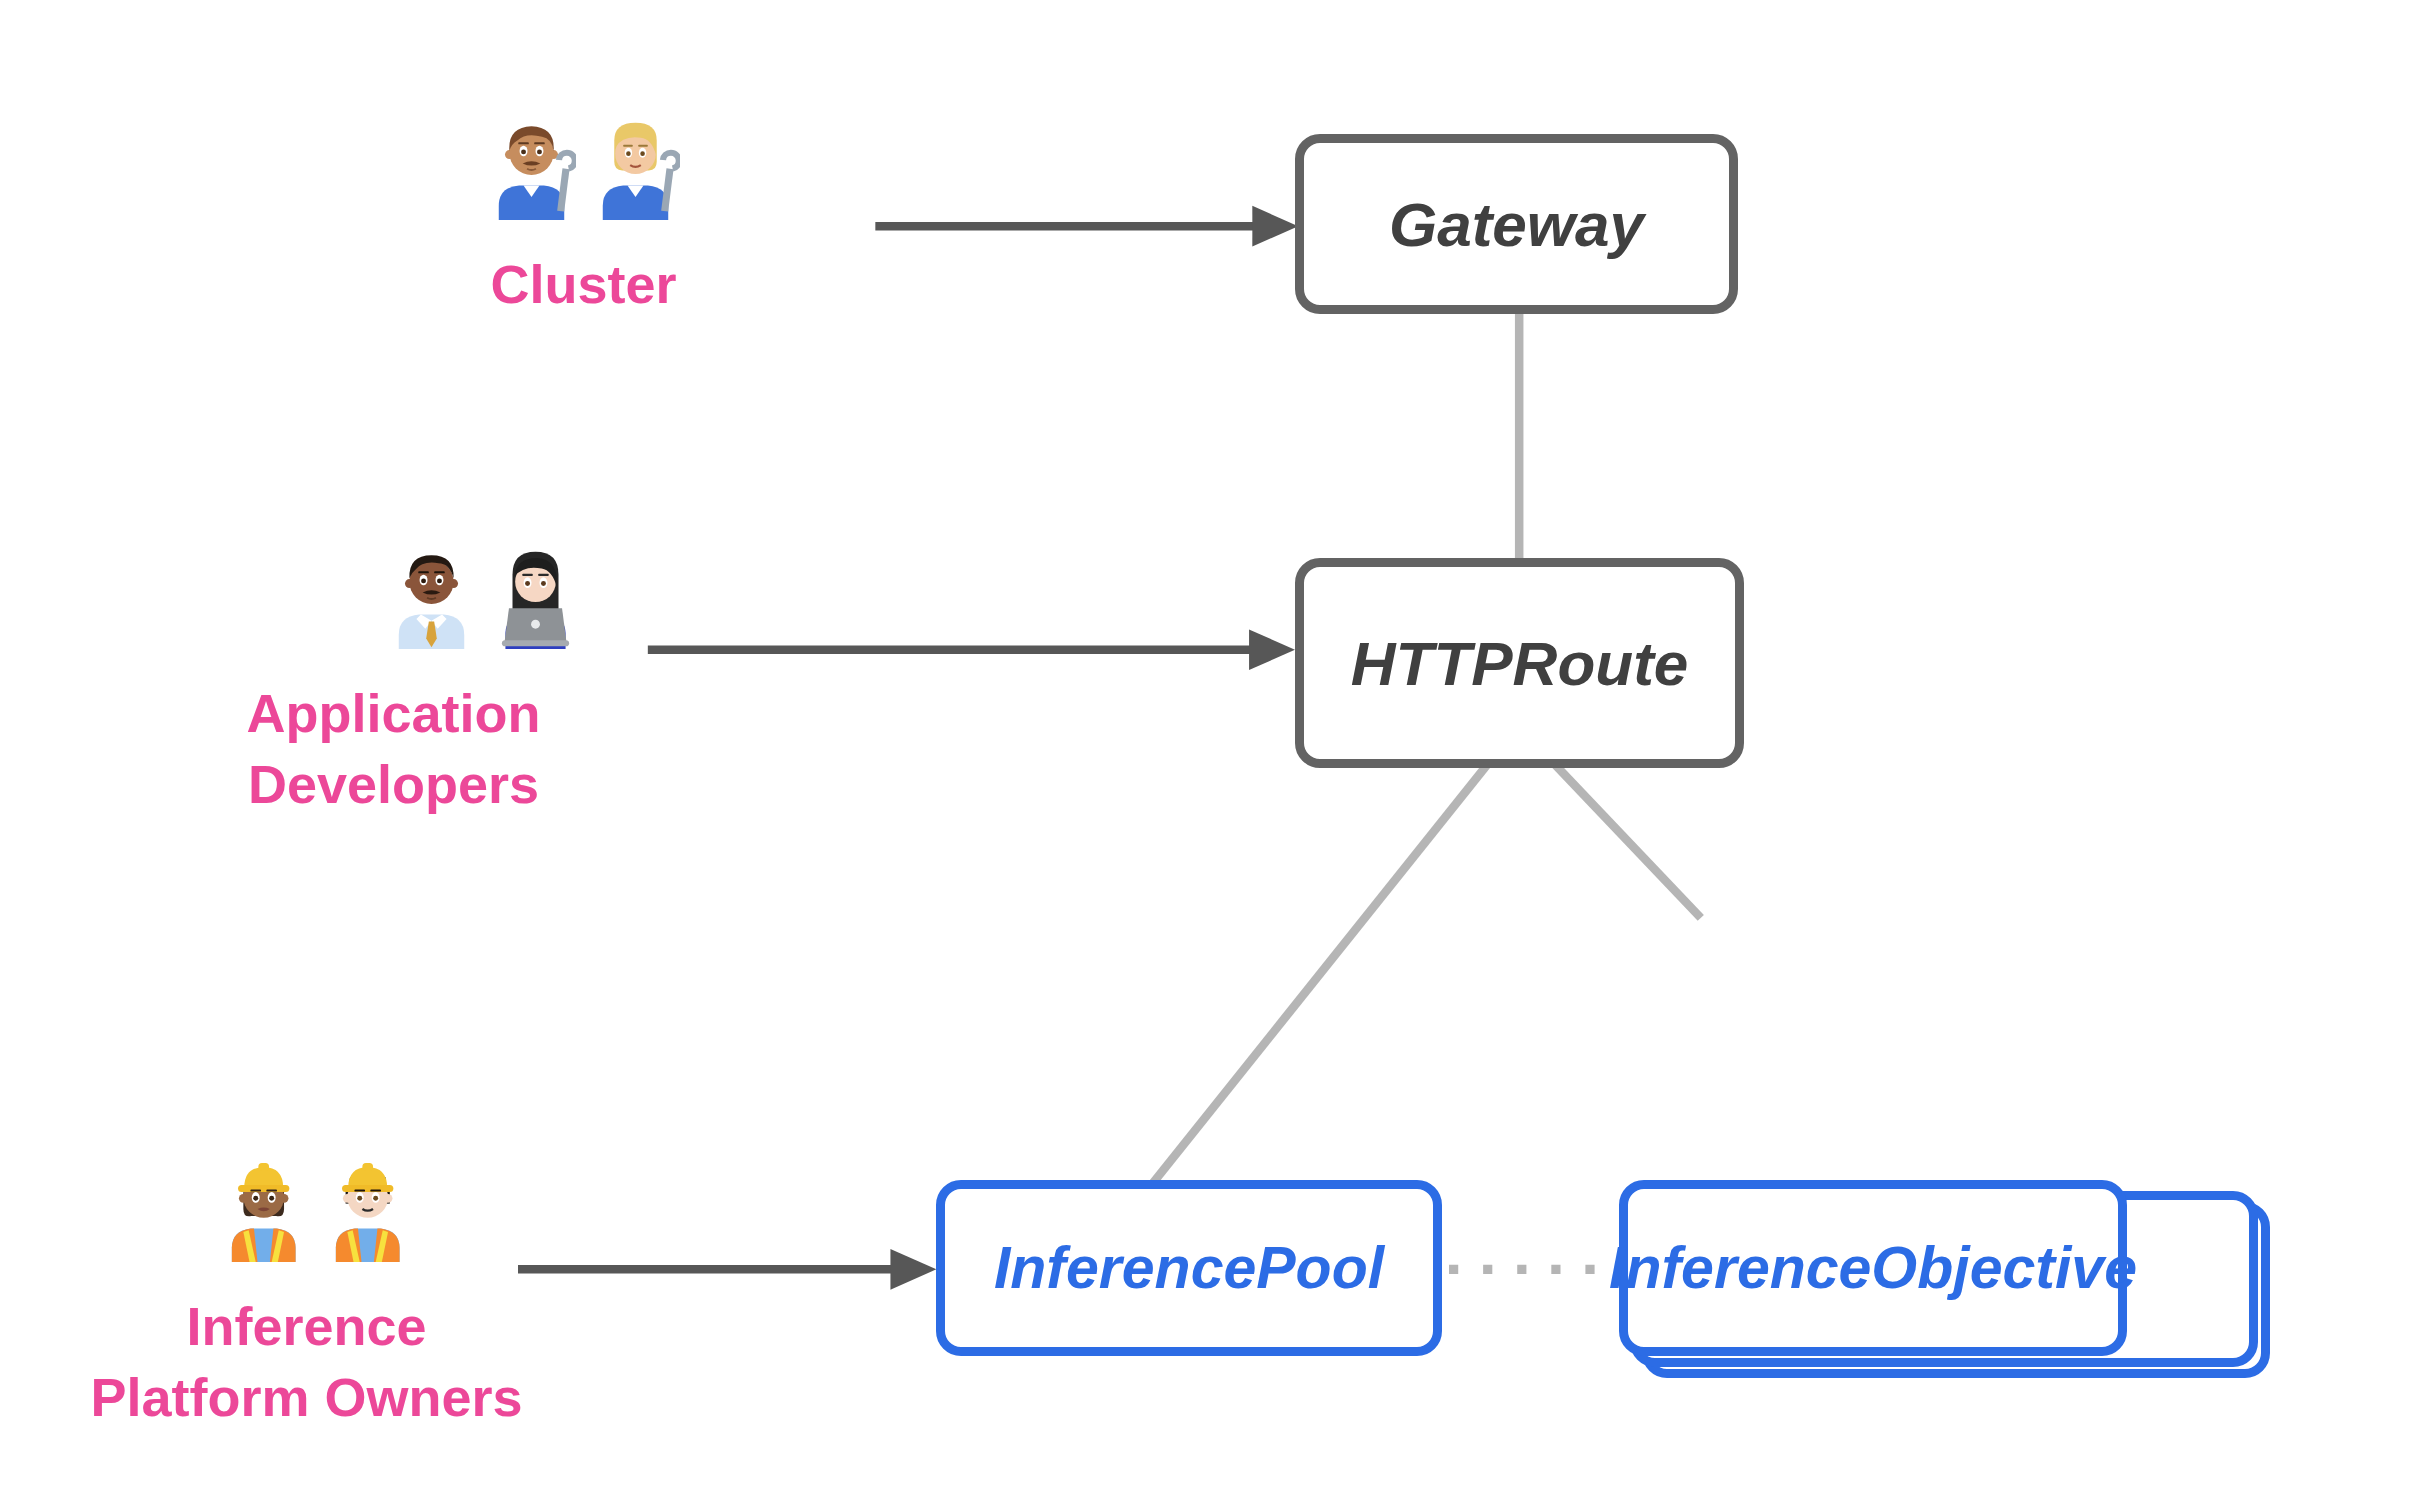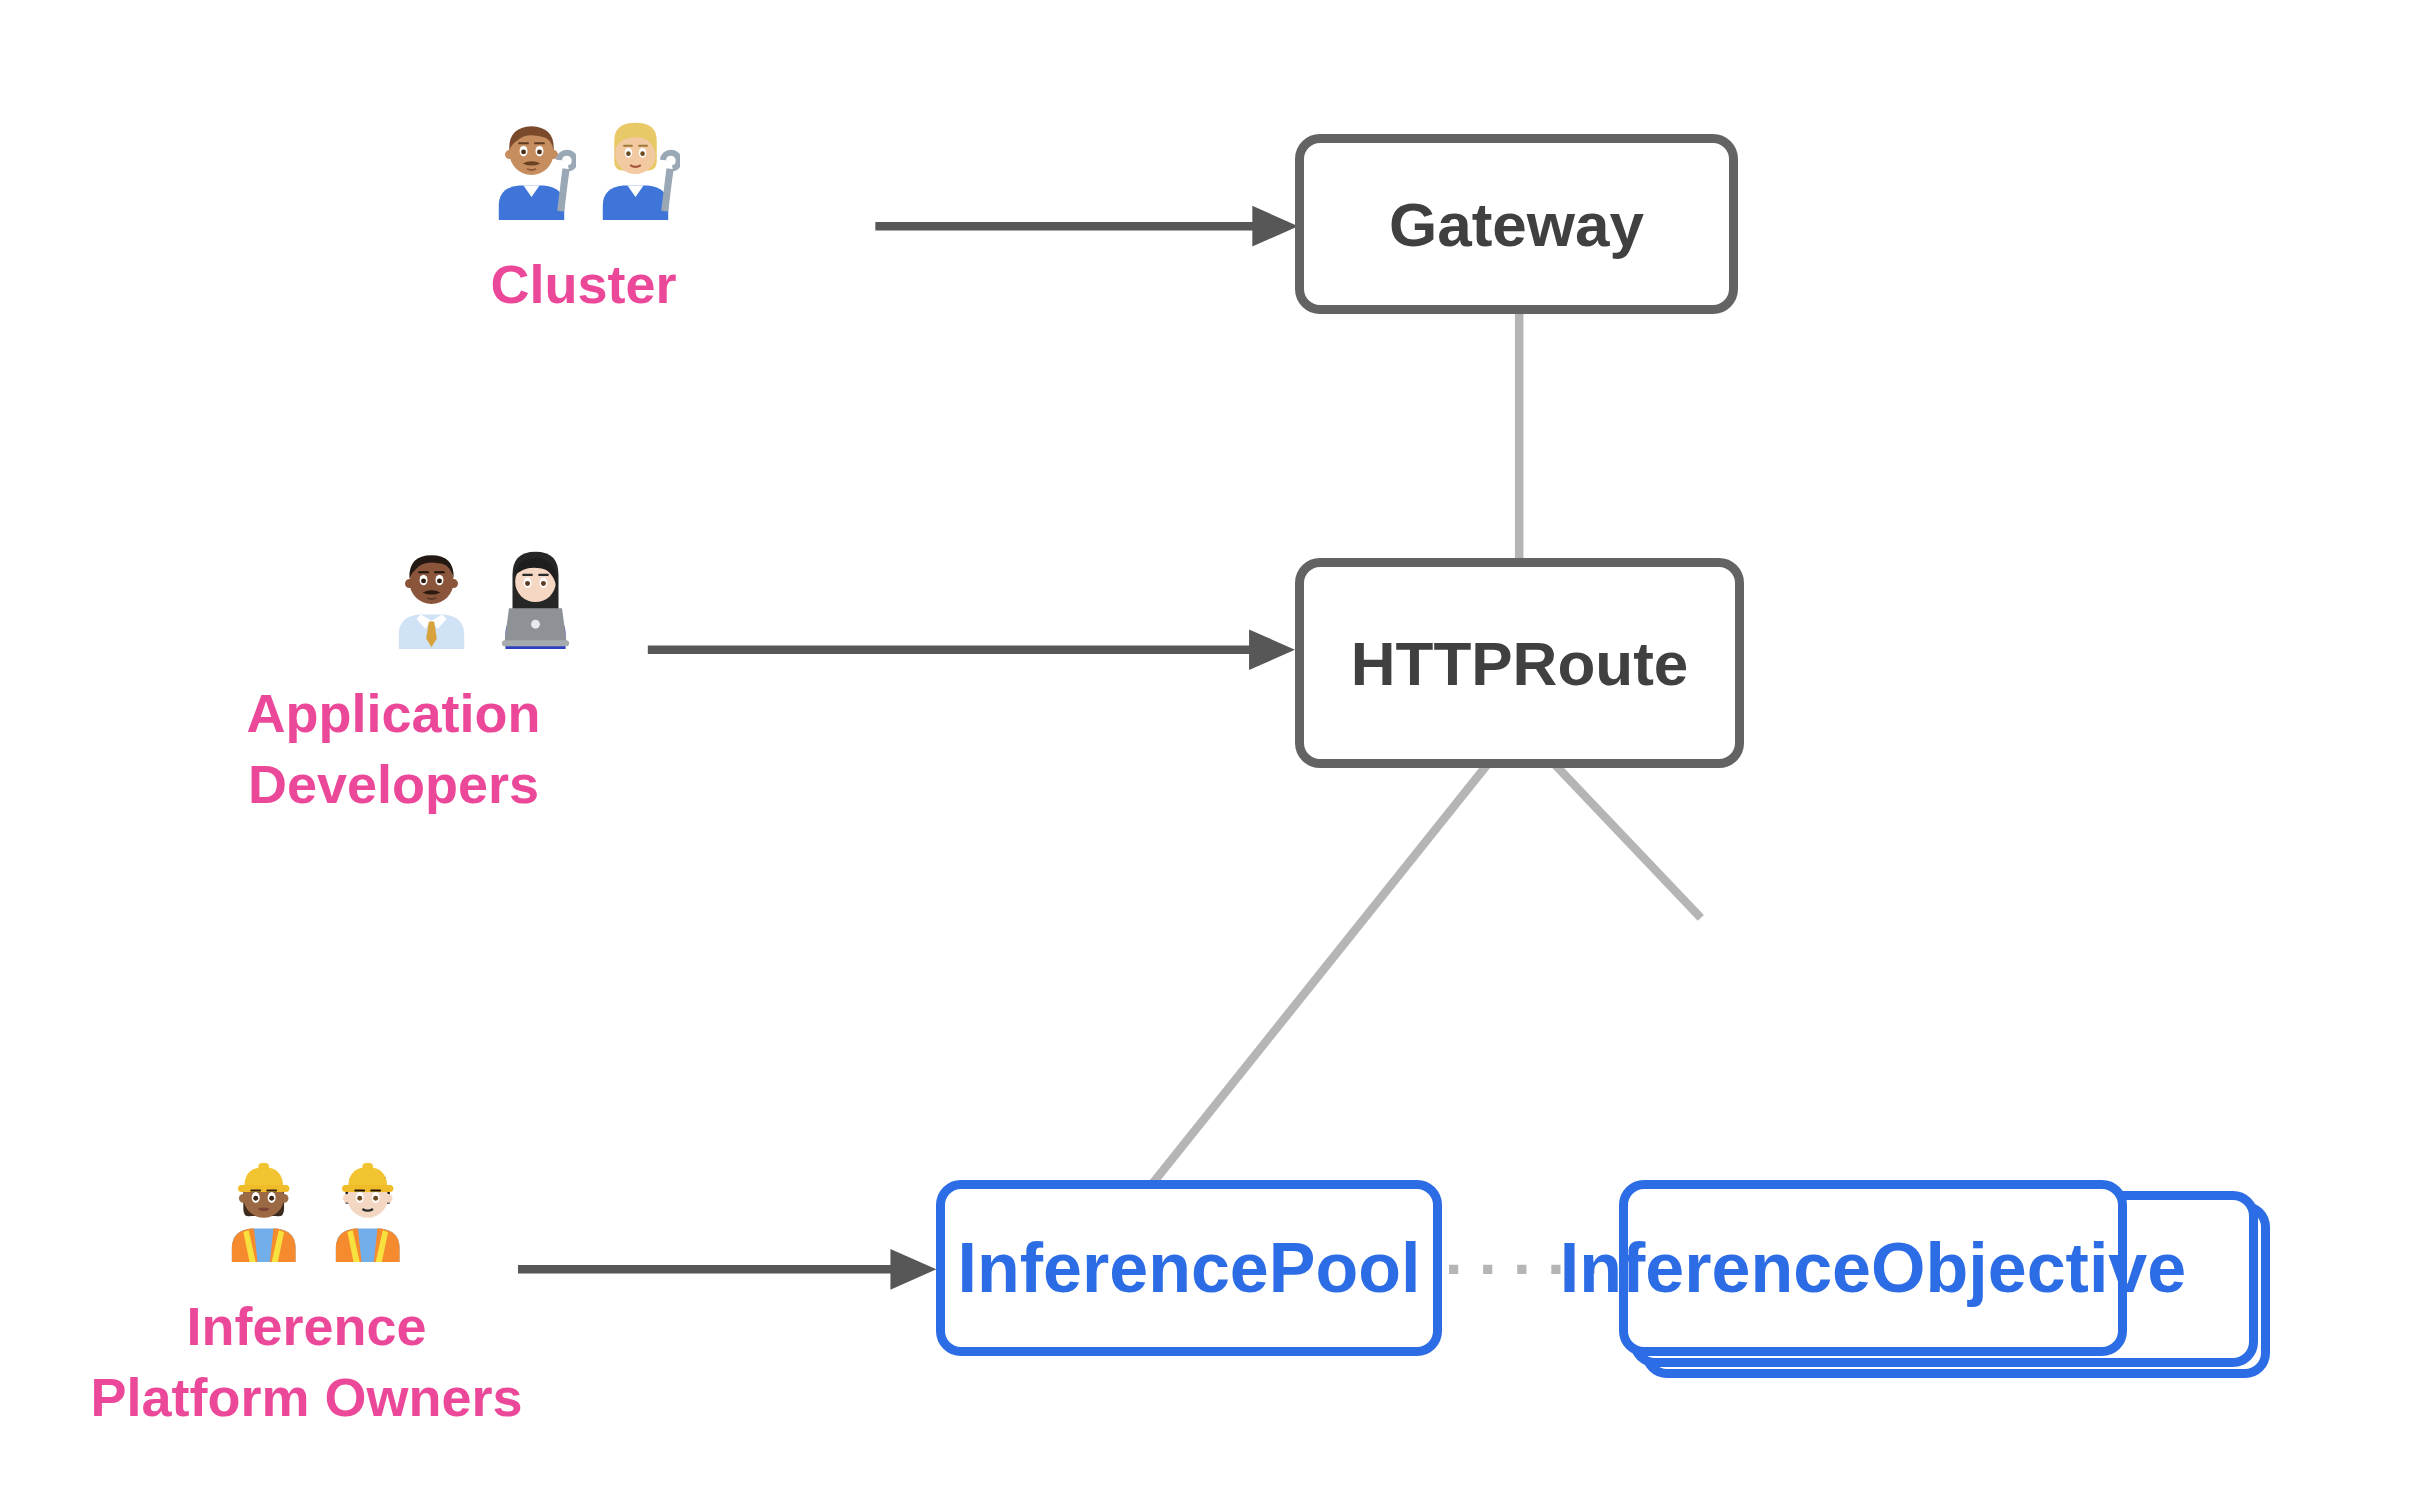--- a/index.html
+++ b/index.html
@@ -8,22 +8,23 @@
     position:relative; width:2426px; height:1508px; background:#ffffff;
     font-family:"Liberation Sans", sans-serif; overflow:hidden;
   }
   .wires { position:absolute; left:0; top:0; }
   .node {
     position:absolute; box-sizing:border-box; background:#ffffff;
     border:9.2px solid #636363; border-radius:25px;
     display:flex; align-items:center; justify-content:center;
     font-weight:bold; font-size:62px; color:#404040; letter-spacing:0px;
     white-space:nowrap;
-  }
-  .node.blue { border-color:#2c6ce5; color:#2c6ce5; font-size:70px; }
+    font-style:italic;
+  }
+  .node.blue { border-color:#2c6ce5; color:#2c6ce5; font-size:59px; }
   .stack-layer {
     position:absolute; box-sizing:border-box; background:#ffffff;
     border:9.2px solid #2c6ce5; border-radius:25px;
   }
   .persona {
     position:absolute; width:459px; text-align:center;
     color:#ec4899; font-weight:bold; font-size:54px; line-height:71px;
   }
   .emoji-row { display:flex; gap:14.4px; justify-content:center; margin-bottom:29px; }
   .emoji { width:89px; height:115px; display:block; }

